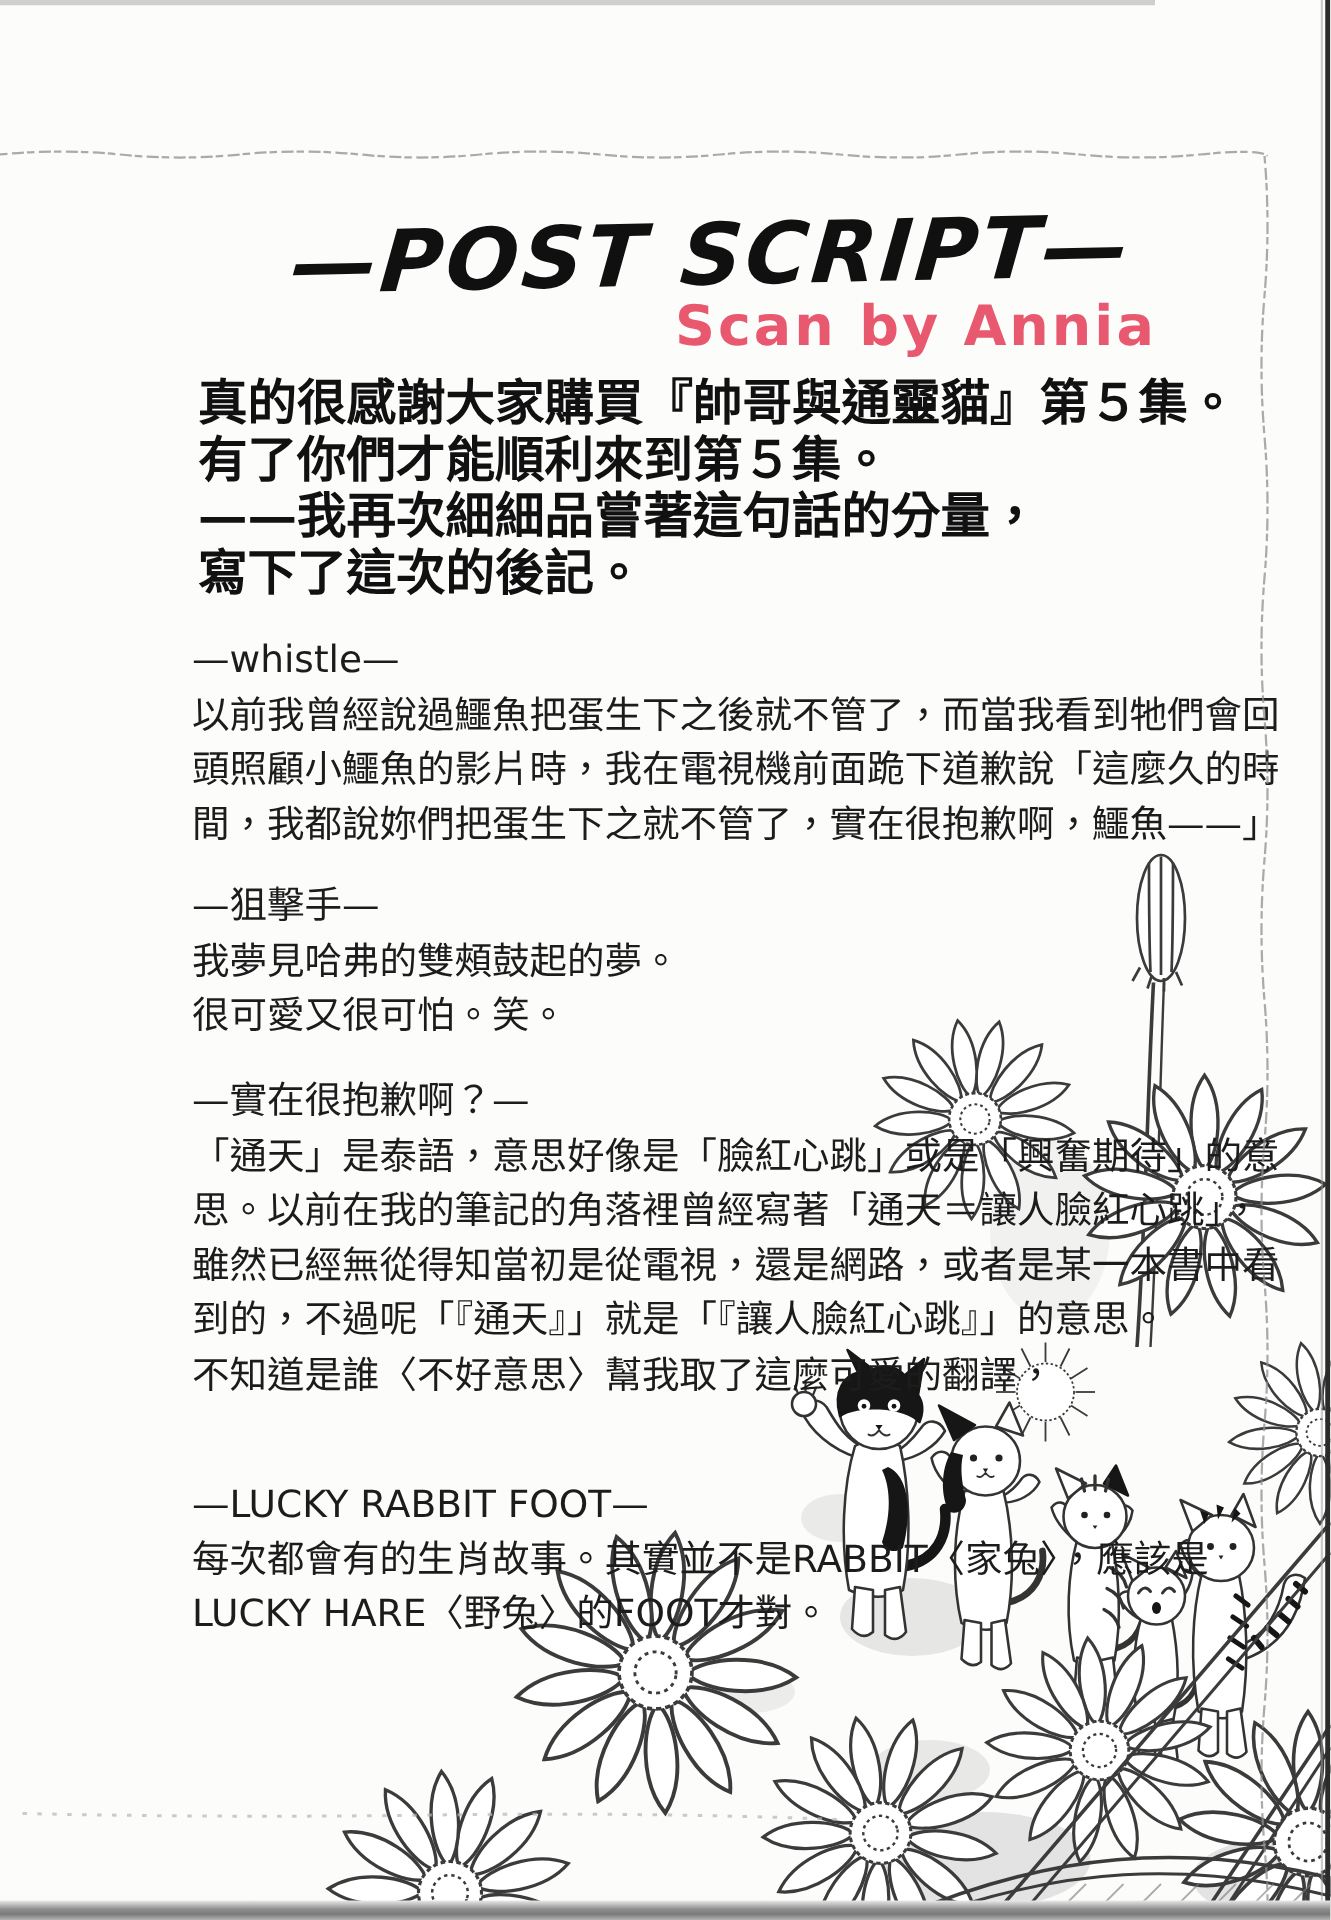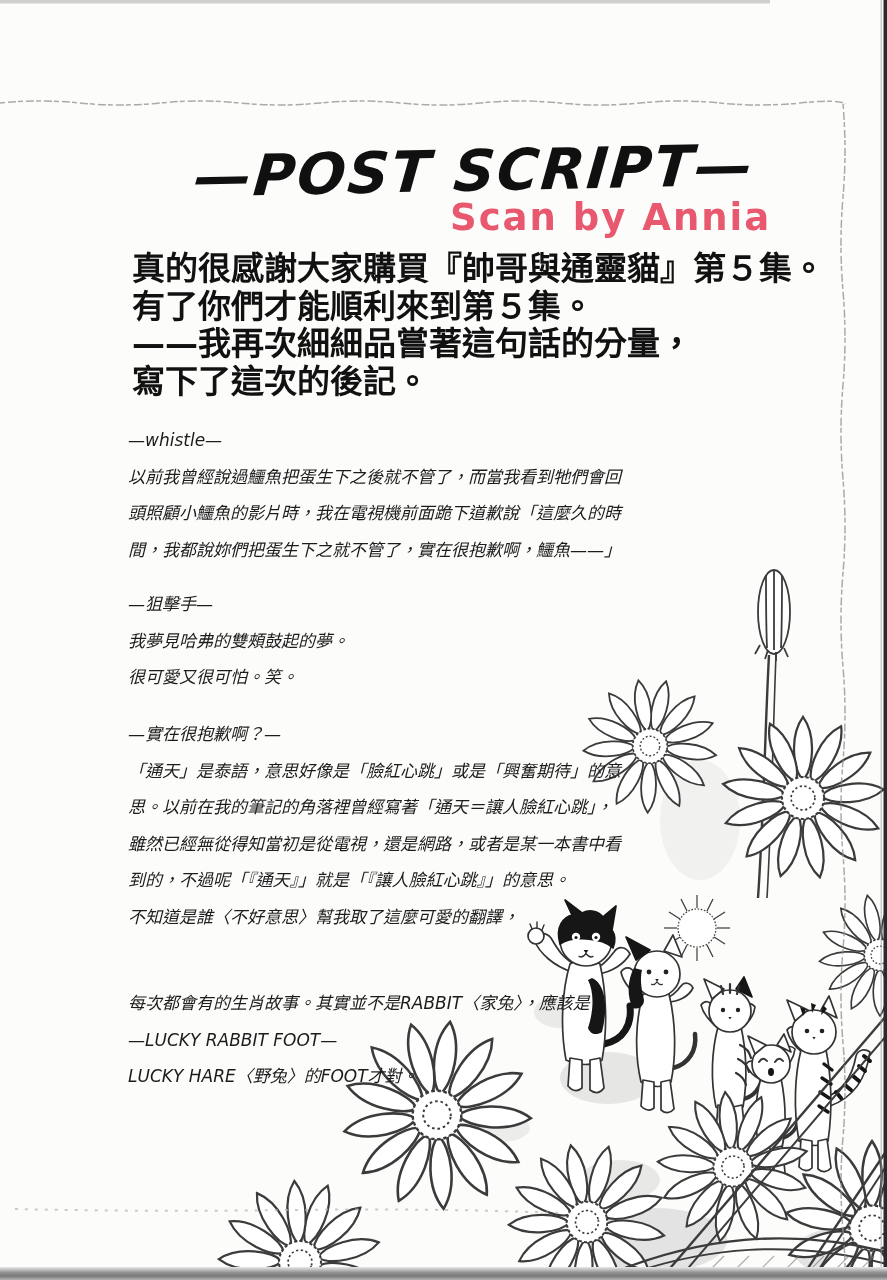--- a/index.html
+++ b/index.html
@@ -26,21 +26,21 @@
     font-size:37px;font-weight:bold;color:#e8596f;
     letter-spacing:2px;white-space:nowrap;text-align:right;
   }
   .tblock{position:absolute;white-space:pre;color:#1c1c1c;}
   .tblock .tline{height:36.5px;line-height:36.5px;}
   .serif-bold{
     font-family:"DejaVu Serif","Liberation Serif",serif;
     font-weight:bold;font-size:33px;color:#111;
   }
   .serif-bold .tline{height:37.5px;line-height:37.5px;}
-  .sans{font-size:17px;font-weight:normal;font-style:italic;}
+  .sans{font-size:25px;font-weight:normal;}
   #p0{left:132px;top:250px;}
   #p1{left:128px;top:422px;}
   #p2{left:128px;top:586px;}
   #p3{left:128px;top:716px;}
   #p4{left:128px;top:985px;}
 </style>
 </head>
 <body>
 
 <svg id="art" class="layer" viewBox="0 0 887 1280" xmlns="http://www.w3.org/2000/svg">
@@ -216,21 +216,21 @@
 </svg>
 
 <div id="textlayer" class="layer">
   <div class="page-title">—Post Script—</div>
   <div class="watermark">Scan by Annia</div>
 
   <div id="p0" class="tblock serif-bold"><div class="tline">真的很感謝大家購買『帥哥與通靈貓』第５集。</div><div class="tline">有了你們才能順利來到第５集。</div><div class="tline">——我再次細細品嘗著這句話的分量，</div><div class="tline">寫下了這次的後記。</div></div>
   <div id="p1" class="tblock sans"><div class="tline">—whistle—</div><div class="tline">以前我曾經說過鱷魚把蛋生下之後就不管了，而當我看到牠們會回</div><div class="tline">頭照顧小鱷魚的影片時，我在電視機前面跪下道歉說「這麼久的時</div><div class="tline">間，我都說妳們把蛋生下之就不管了，實在很抱歉啊，鱷魚——」</div></div>
   <div id="p2" class="tblock sans"><div class="tline">—狙擊手—</div><div class="tline">我夢見哈弗的雙頰鼓起的夢。</div><div class="tline">很可愛又很可怕。笑。</div></div>
   <div id="p3" class="tblock sans"><div class="tline">—實在很抱歉啊？—</div><div class="tline">「通天」是泰語，意思好像是「臉紅心跳」或是「興奮期待」的意</div><div class="tline">思。以前在我的筆記的角落裡曾經寫著「通天＝讓人臉紅心跳」，</div><div class="tline">雖然已經無從得知當初是從電視，還是網路，或者是某一本書中看</div><div class="tline">到的，不過呢「『通天』」就是「『讓人臉紅心跳』」的意思。</div><div class="tline">不知道是誰〈不好意思〉幫我取了這麼可愛的翻譯，</div></div>
-  <div id="p4" class="tblock sans"><div class="tline">每次都會有的生肖故事。其實並不是RABBIT〈家兔〉，應該是</div><div class="tline">—LUCKY RABBIT FOOT—</div><div class="tline">LUCKY HARE〈野兔〉的FOOT才對。</div></div>
+  <div id="p4" class="tblock sans"><div class="tline">—LUCKY RABBIT FOOT—</div><div class="tline">每次都會有的生肖故事。其實並不是RABBIT〈家兔〉，應該是</div><div class="tline">LUCKY HARE〈野兔〉的FOOT才對。</div></div>
 </div>
 
 <svg id="edges" class="layer" viewBox="0 0 887 1280" xmlns="http://www.w3.org/2000/svg">
   <defs>
     <linearGradient id="botShadow" x1="0" y1="0" x2="0" y2="1">
       <stop offset="0" stop-color="#e9e9e9"></stop>
       <stop offset="0.45" stop-color="#8d8d8d"></stop>
       <stop offset="0.7" stop-color="#7a7a7a"></stop>
       <stop offset="1" stop-color="#b3b3b3"></stop>
     </linearGradient>

